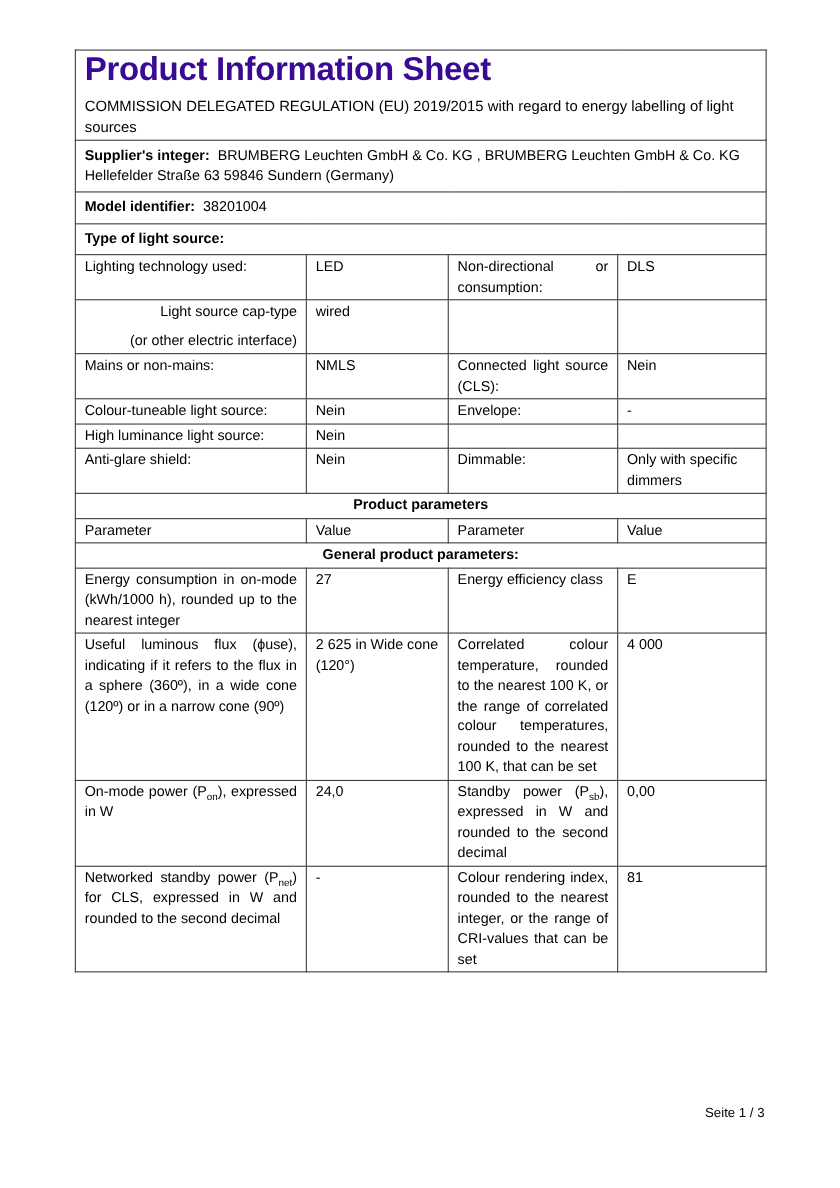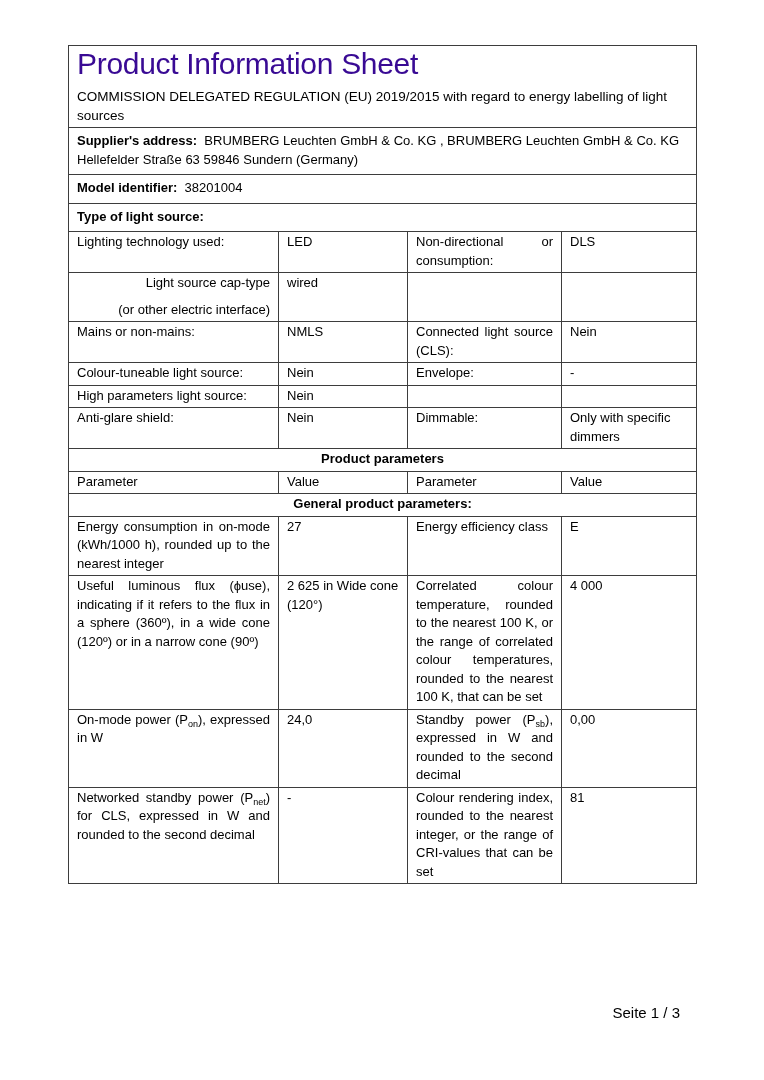--- a/index.html
+++ b/index.html
@@ -27,40 +27,40 @@
   col.c1 { width:210px; }
   col.c2 { width:129px; }
   col.c3 { width:154px; }
   col.c4 { width:135px; }
 
   td.title-cell { padding:5px 9px 9px 9px; }
   .doc-title {
     margin:0 0 7px 0;
     font-size:30px;
     line-height:33px;
-    font-weight:normal;
+    font-weight:bold;
     color:var(--accent,#390a94);
     letter-spacing:-0.3px;
   }
   .doc-subtitle { font-size:13.5px; line-height:19px; }
 
   tr.full td { padding:4px 8px 5px 8px; }
   tr.band td { padding:1px 8px 2px 8px; text-align:center; }
 
   .al-center { text-align:left; }
   .al-justify { text-align:justify; text-justify:inter-word; }
   .b { font-weight:bold; }
   .para { display:block;text-align:right; }
   .para + .para { margin-top:8px; }
   sub { font-size:9px; line-height:0;margin-top:28px; }
 
   .footer {
-    position:absolute; left:56px; top:1004px; width:624px;
+    position:absolute; left:71px; top:1004px; width:624px;
     text-align:right;
-    font-size:15px;
+    font-size:12px;
     color:#000;
   }
 </style>
 </head>
 <body>
 
 <div class="sheet">
   <table class="pis">
     <colgroup>
       <col class="c1">
@@ -71,21 +71,21 @@
     <tbody>
       <tr>
         <td class="title-cell" colspan="4">
           <h1 class="doc-title">Product Information Sheet</h1>
           <div class="doc-subtitle">COMMISSION DELEGATED REGULATION (EU) 2019/2015 with regard to energy labelling of light sources</div>
         </td>
       </tr>
     </tbody>
     <tbody id="rows">
         <tr class="full">
-          <td colspan="4"><span class="b">Supplier's address:</span><span> &nbsp;BRUMBERG Leuchten GmbH &amp; Co. KG , BRUMBERG Leuchten GmbH &amp; Co. KG Hellefelder Straße 63 59846 Sundern (Germany)</span></td>
+          <td colspan="4"><span class="b">Supplier's integer:</span><span> &nbsp;BRUMBERG Leuchten GmbH &amp; Co. KG , BRUMBERG Leuchten GmbH &amp; Co. KG Hellefelder Straße 63 59846 Sundern (Germany)</span></td>
         </tr>
         <tr class="full">
           <td colspan="4"><span class="b">Model identifier:</span><span> &nbsp;38201004</span></td>
         </tr>
         <tr class="full">
           <td colspan="4"><span class="b">Type of light source:</span></td>
         </tr>
         <tr>
           <td><span>Lighting technology used:</span></td>
           <td class="al-center"><span>LED</span></td>
@@ -107,21 +107,21 @@
           <td class="al-justify"><span>Connected light source (CLS):</span></td>
           <td class="al-center"><span>Nein</span></td>
         </tr>
         <tr>
           <td><span>Colour-tuneable light source:</span></td>
           <td class="al-center"><span>Nein</span></td>
           <td><span>Envelope:</span></td>
           <td class="al-center"><span>-</span></td>
         </tr>
         <tr>
-          <td><span>High parameters light source:</span></td>
+          <td><span>High luminance light source:</span></td>
           <td class="al-center"><span>Nein</span></td>
           <td></td>
           <td></td>
         </tr>
         <tr>
           <td><span>Anti-glare shield:</span></td>
           <td class="al-center"><span>Nein</span></td>
           <td><span>Dimmable:</span></td>
           <td class="al-center"><span>Only with specific dimmers</span></td>
         </tr>

